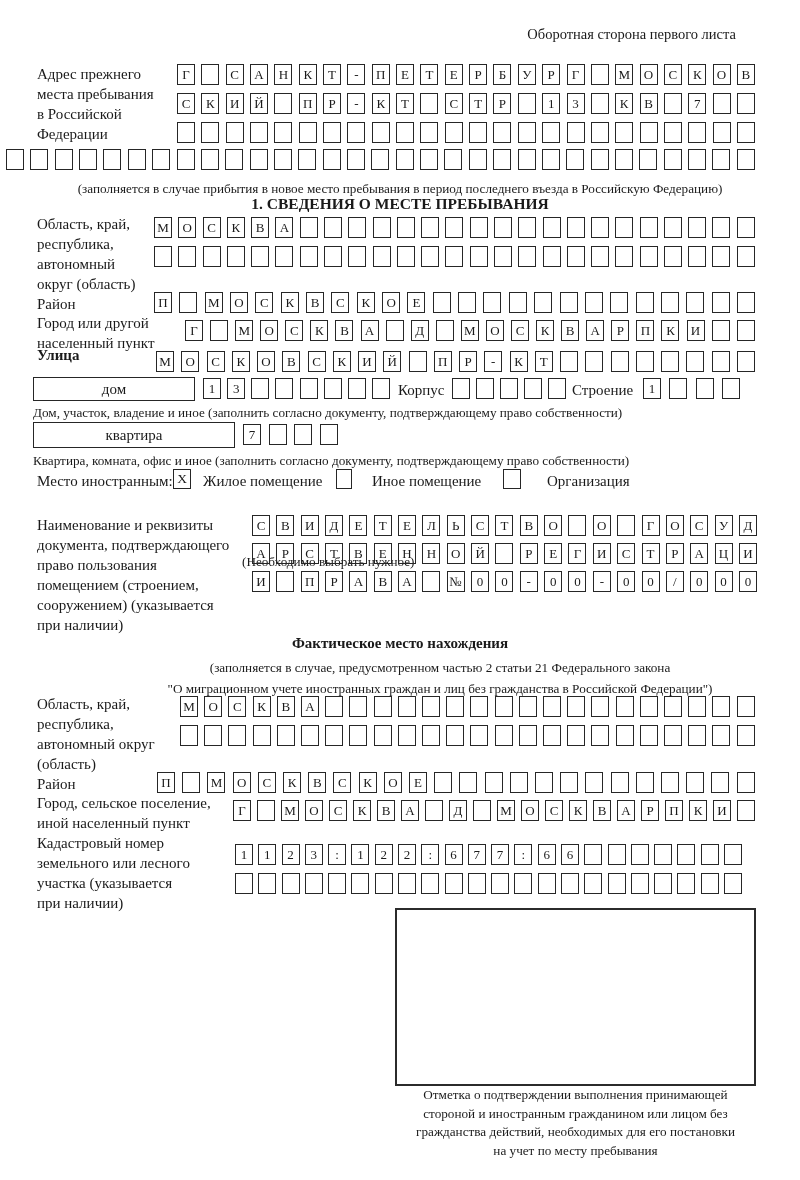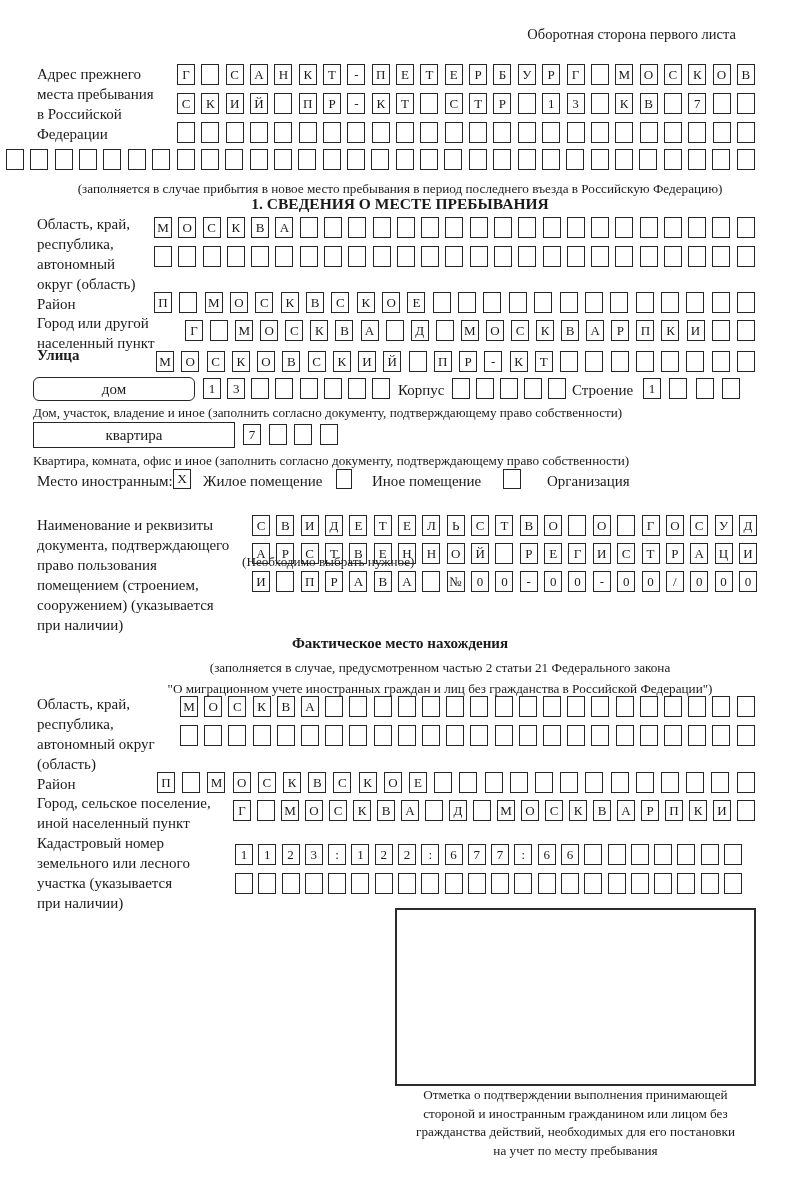--- a/index.html
+++ b/index.html
@@ -330,21 +330,21 @@
       <div class="cell"></div>
       <div class="cell"></div>
       <div class="cell"></div>
       <div class="cell"></div>
       <div class="cell"></div>
       <div class="cell"></div>
       <div class="cell"></div>
       <div class="cell"></div>
     </div>
 
-  <div class="boxlabel" style="left:33px;top:377px;width:162px;height:24px;border-radius:6px;">дом</div>
+  <div class="boxlabel" style="left:33px;top:377px;width:162px;height:24px;">дом</div>
   <div class="cellrow" style="left:203px;top:378px;width:187px;">
       <div class="cell">1</div>
       <div class="cell">3</div>
       <div class="cell"></div>
       <div class="cell"></div>
       <div class="cell"></div>
       <div class="cell"></div>
       <div class="cell"></div>
       <div class="cell"></div>
     </div>

